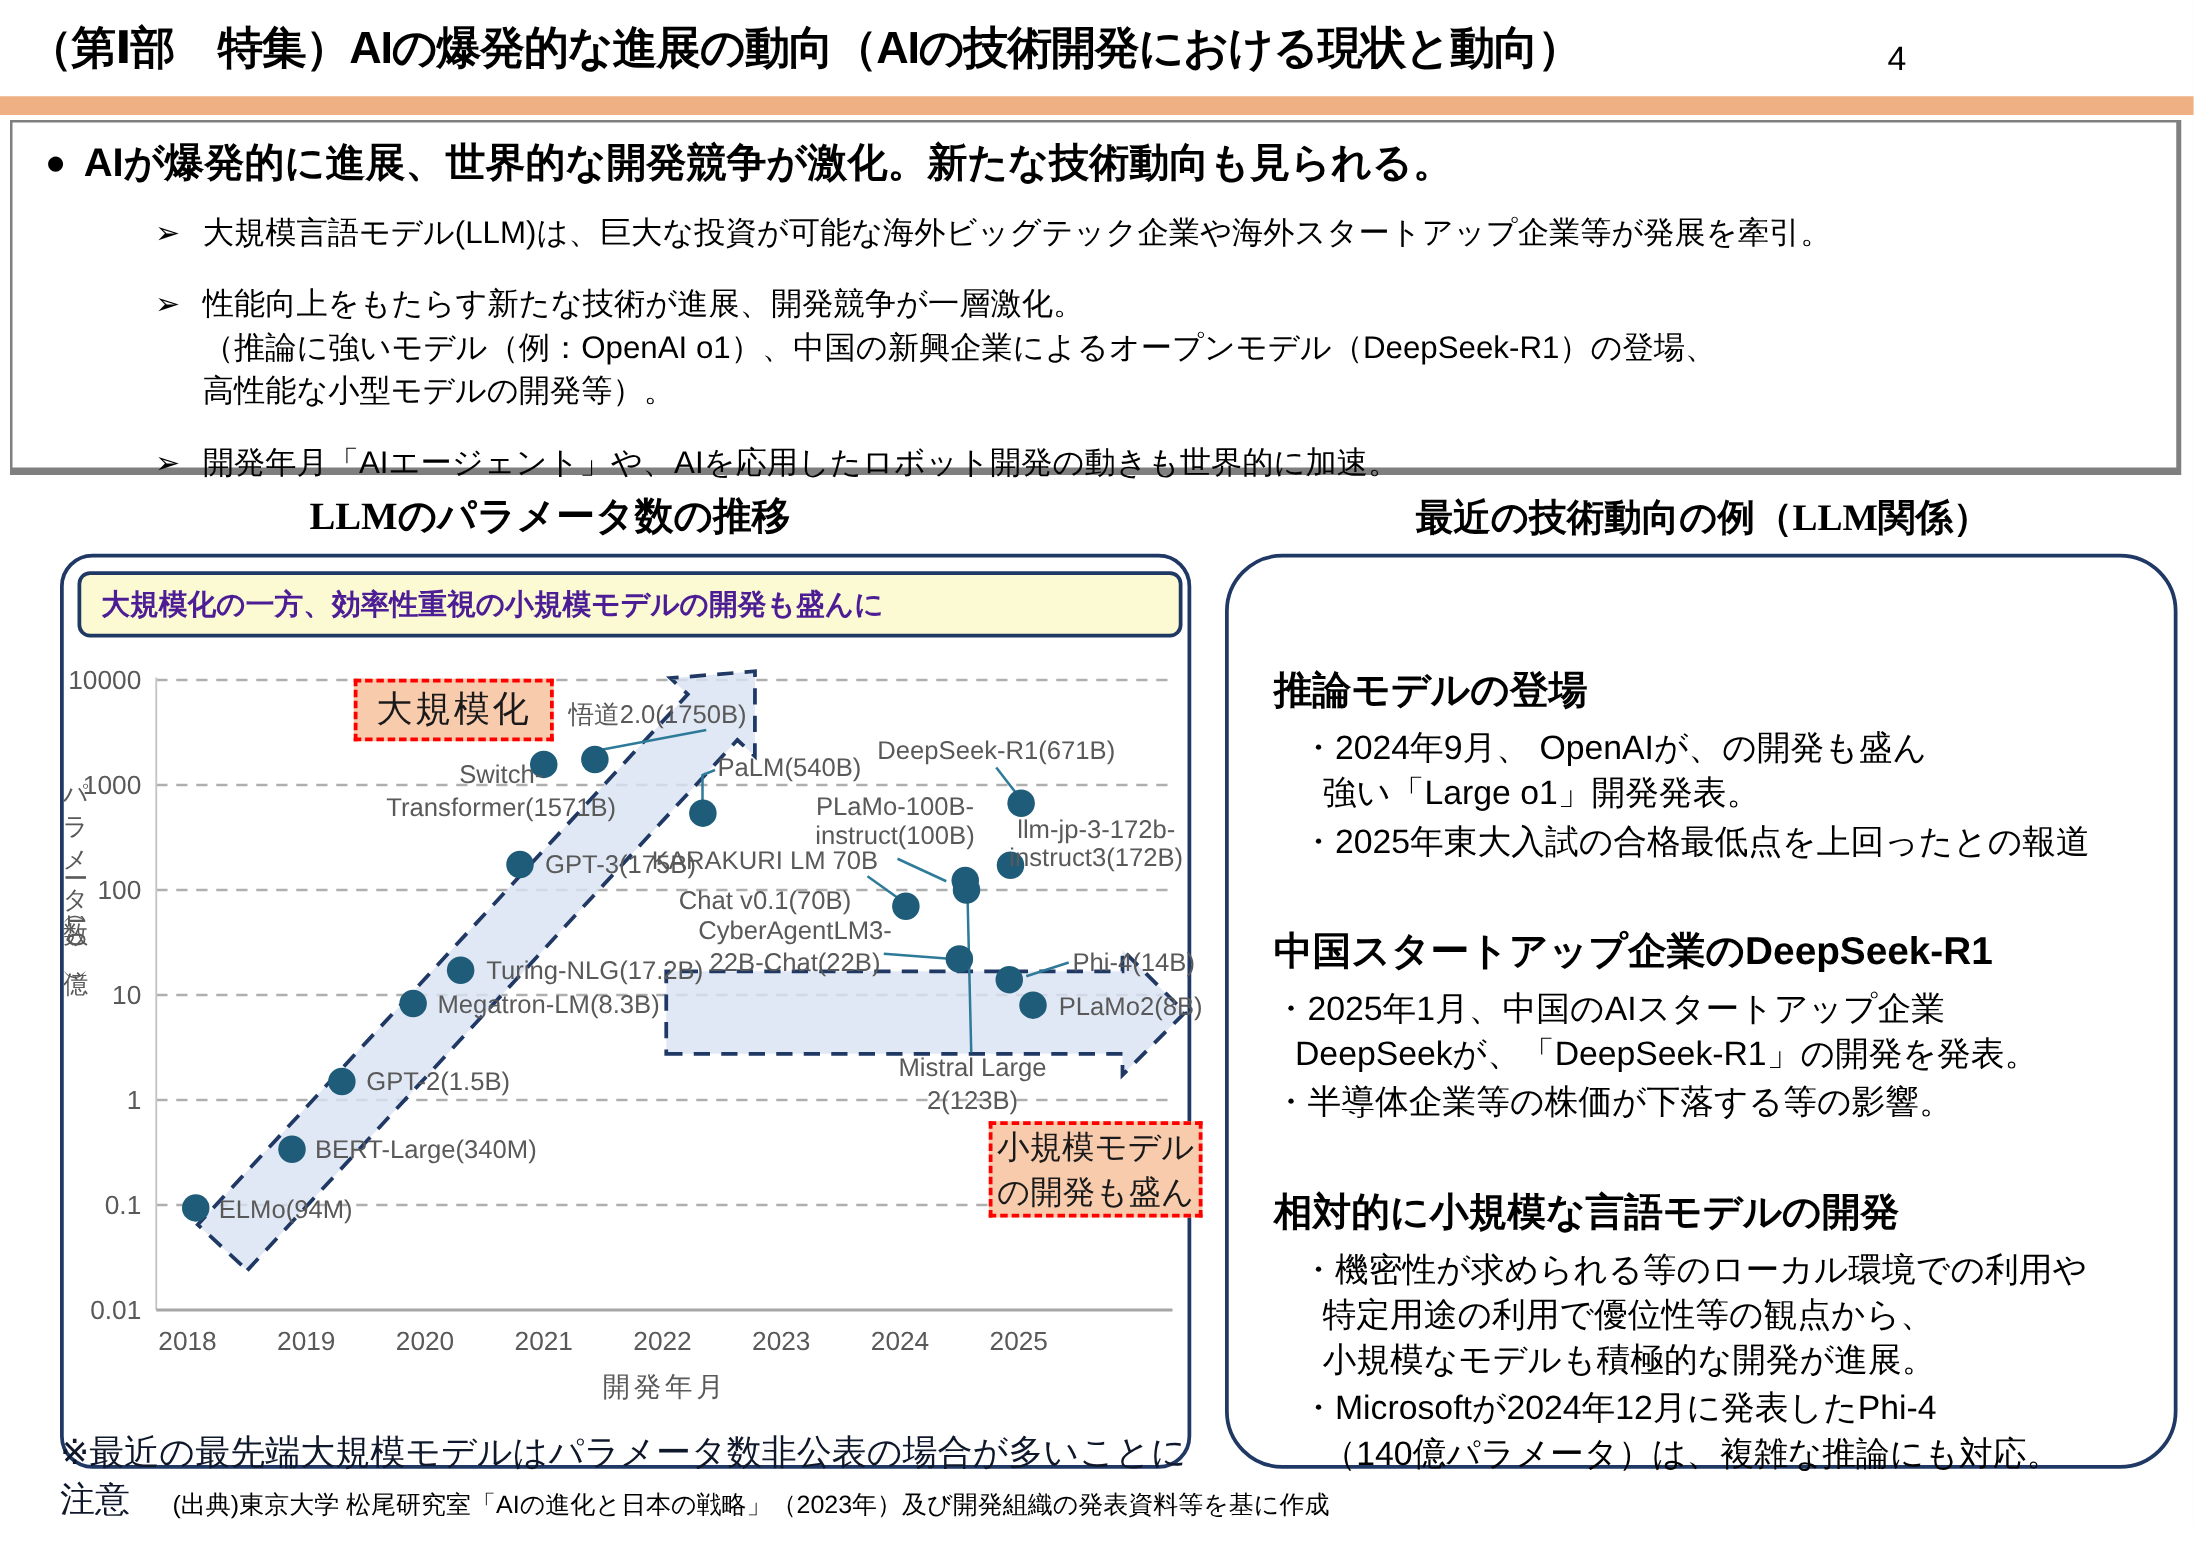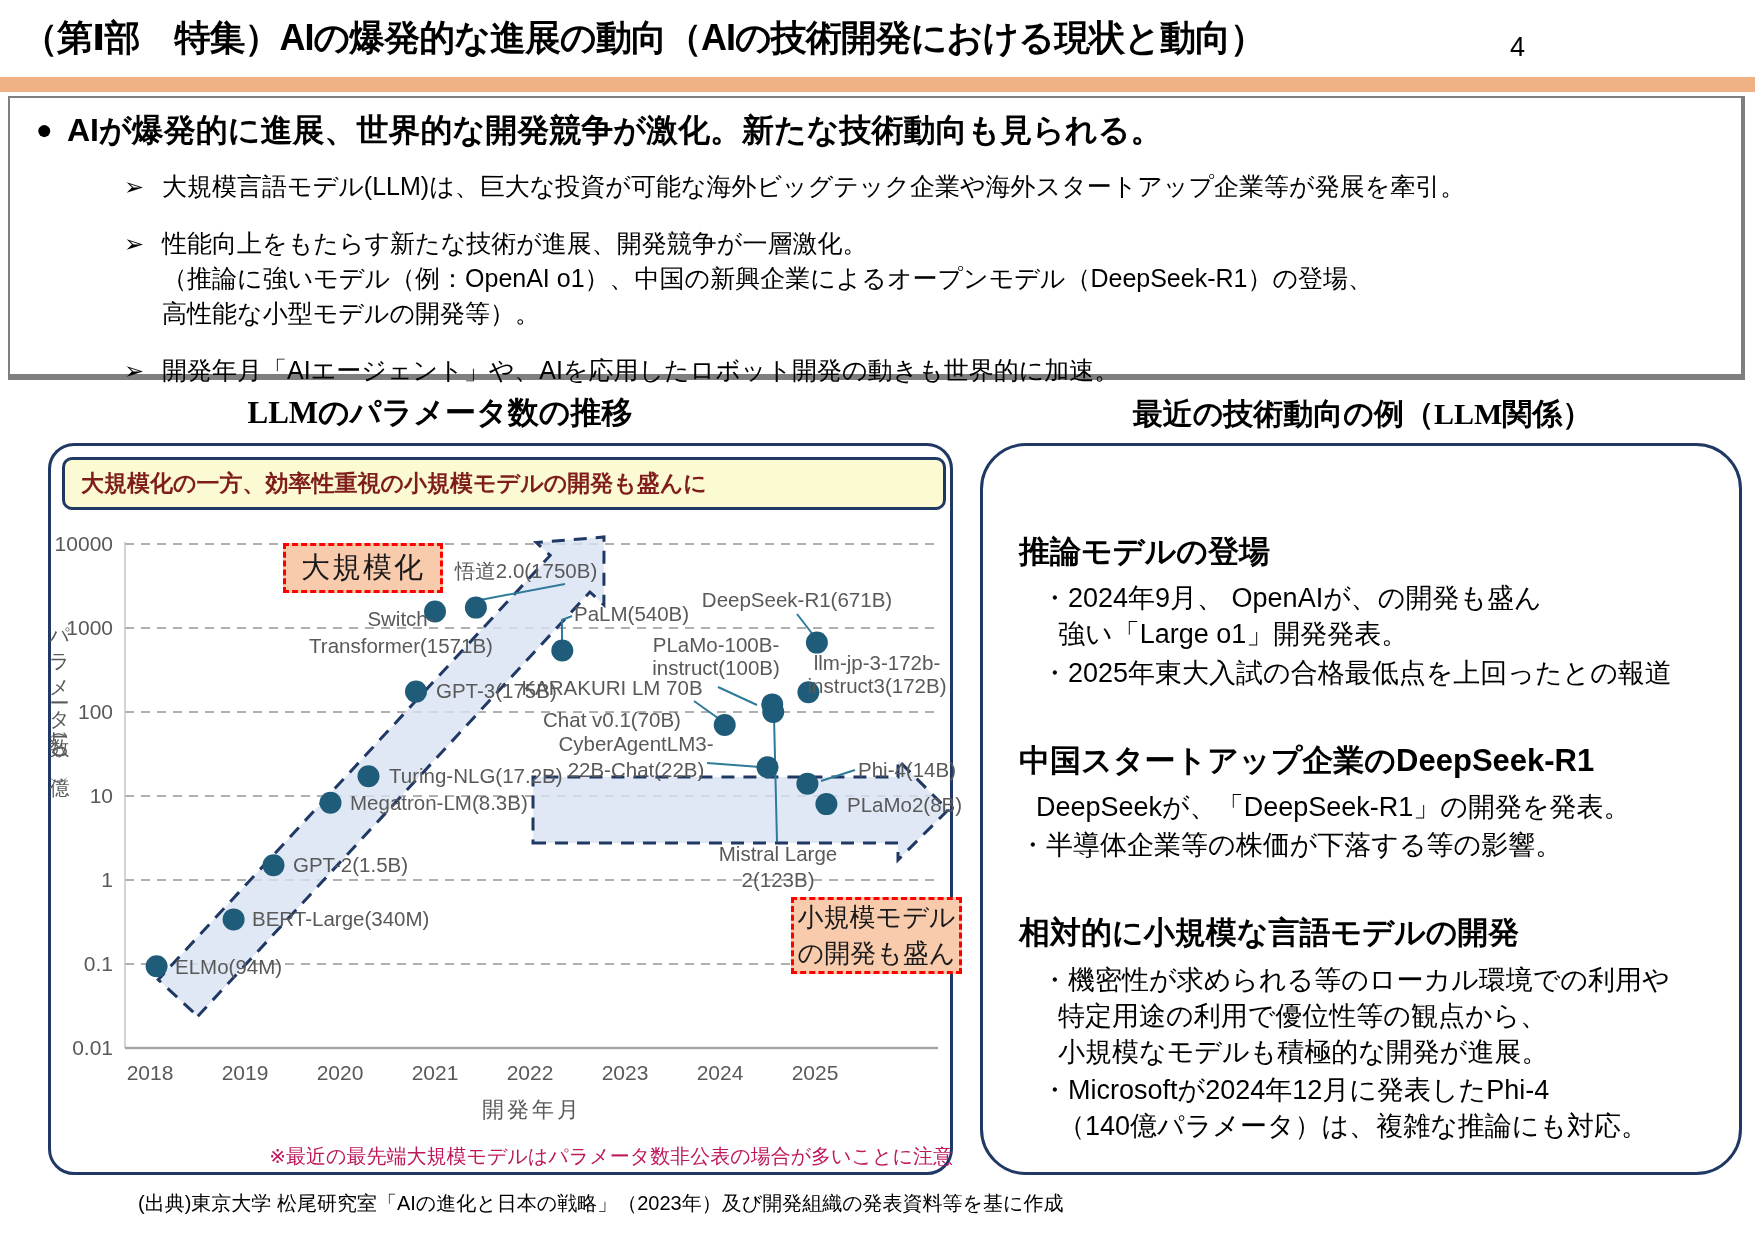--- a/index.html
+++ b/index.html
@@ -29,30 +29,30 @@
 
   .chart-panel{position:absolute;top:443px;left:48px;width:905px;height:732px;background:#fff;
     border:3px solid var(--panel-border);border-radius:26px;z-index:0;}
   .right-panel{position:absolute;top:443px;left:980px;width:762px;height:732px;background:#fff;
     border:3px solid var(--panel-border);border-radius:46px;z-index:0;padding:86px 22px 0 36px;}
 
   .chart-svg{position:absolute;top:0;left:0;width:1755px;height:1241px;z-index:1;pointer-events:none;}
 
   .banner{position:absolute;top:457px;left:62px;width:884px;height:53px;background:var(--banner-fill);
     border:3px solid var(--panel-border);border-radius:10px;z-index:2;
-    font-size:23px;font-weight:bold;color:#7f1d1d;display:flex;align-items:center;padding-left:16px;}
+    font-size:23px;font-weight:bold;color:#4c1d95;display:flex;align-items:center;padding-left:16px;}
 
   .annot-box{position:absolute;background:var(--annot-fill);border:3px dashed var(--annot-border);z-index:2;
     display:flex;align-items:center;justify-content:center;color:#1a1a1a;}
   .annot-large{top:543px;left:283px;width:160px;height:50px;font-size:29px;letter-spacing:2px;}
   .annot-small{top:897px;left:769px;width:171px;height:77px;font-size:26px;line-height:1.35;text-align:center;white-space:pre-line;margin-left:22px;}
 
   .y-axis-title{position:absolute;top:612px;left:47px;height:370px;z-index:2;color:var(--label-gray);
     font-size:20px;writing-mode:vertical-rl;text-orientation:mixed;letter-spacing:4px;display:flex;align-items:center;}
-  .chart-footnote{position:absolute;top:1143px;left:48px;width:905px;text-align:right;font-size:20px;color:#be185d;z-index:2;}
+  .chart-footnote{position:absolute;top:1143px;left:48px;width:905px;text-align:left;font-size:28px;color:#0f172a;z-index:2;}
   .source-note{position:absolute;top:1190px;left:138px;font-size:20px;color:#000;z-index:2;}
 
   .rp-section{margin-bottom:50px;}
   .rp-heading{font-size:31px;font-weight:bold;color:#000;line-height:1.3;margin-bottom:8px;}
   .rp-item{font-size:27px;color:#000;line-height:1.34;margin-bottom:2px;}
   .rp-item .cont{padding-left:17px;}
   .rp-indent .rp-item{margin-left:22px;}
 </style>
 </head>
 <body>
@@ -183,20 +183,21 @@
             <div>・2024年9月、 OpenAIが、の開発も盛ん</div>
             <div class="cont">強い「Large o1」開発発表。</div>
           </div>
           <div class="rp-item">
             <div>・2025年東大入試の合格最低点を上回ったとの報道</div>
           </div>
         </div>
         <div class="rp-section">
           <div class="rp-heading">中国スタートアップ企業のDeepSeek-R1</div>
           <div class="rp-item">
+            <div>・2025年1月、中国のAIスタートアップ企業</div>
             <div class="cont">DeepSeekが、「DeepSeek-R1」の開発を発表。</div>
           </div>
           <div class="rp-item">
             <div>・半導体企業等の株価が下落する等の影響。</div>
           </div>
         </div>
         <div class="rp-section rp-indent">
           <div class="rp-heading">相対的に小規模な言語モデルの開発</div>
           <div class="rp-item">
             <div>・機密性が求められる等のローカル環境での利用や</div>

